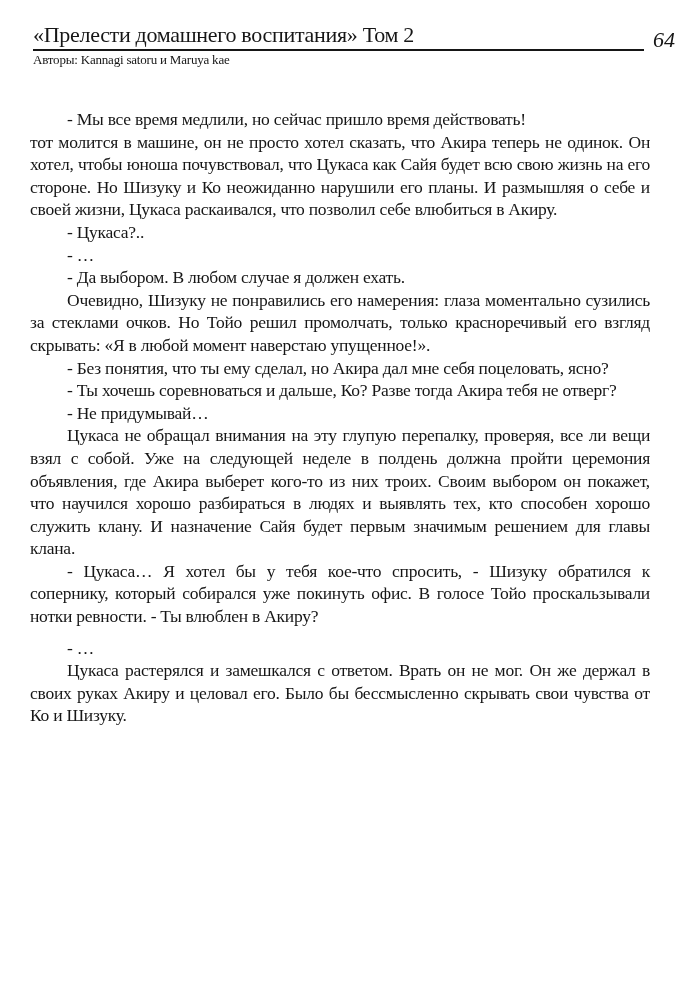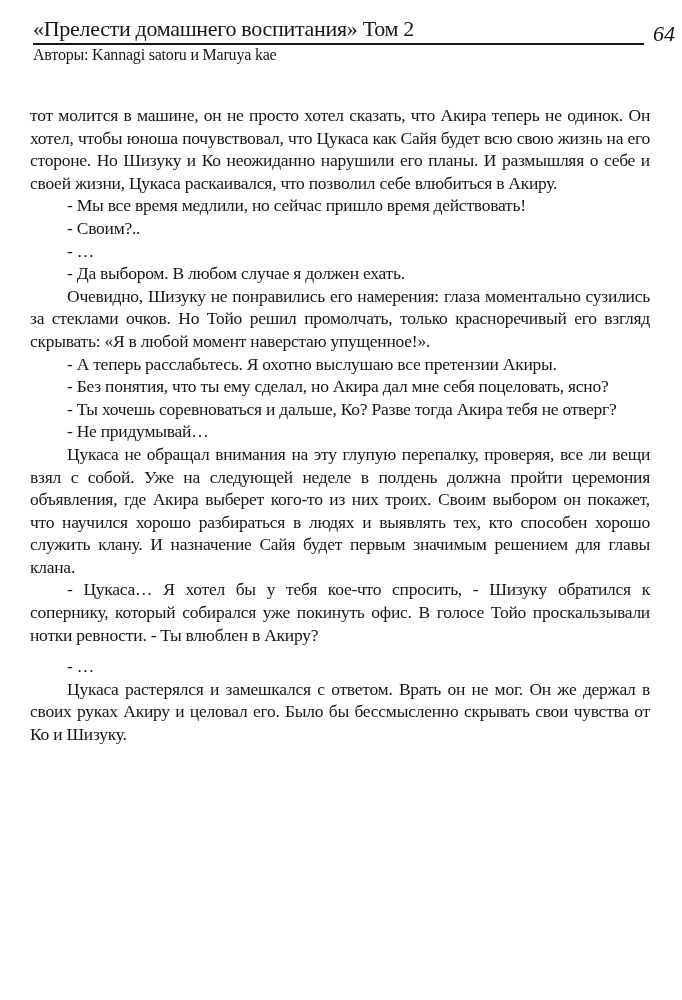--- a/index.html
+++ b/index.html
@@ -11,21 +11,21 @@
     position: relative;
     width: 682px;
     height: 1000px;
     background: #ffffff;
     color: #161616;
     font-family: "Liberation Serif", "DejaVu Serif", serif;
     overflow: hidden;
     box-sizing: border-box;
   }
   .header {
-    margin: 16px 7px 0 33px;
+    margin: 22px 7px 0 33px;
   }
   .header-row {
     display: flex;
     align-items: flex-end;
   }
   .title-wrap {
     flex: 1 1 auto;
     border-bottom: 2px solid #161616;
     padding-bottom: 1px;
   }
@@ -37,21 +37,21 @@
   .page-num {
     flex: 0 0 auto;
     font-size: 22px;
     padding-left: 9px;
     line-height: 1;
     font-style: italic;
   }
   .authors {
     margin-left: 0;
     margin-top: 1px;
-    font-size: 16px;
+    font-size: 13px;
     letter-spacing: -0.2px;
   }
   .body {
     margin: 40px 32px 0 30px;
     text-align: justify;
     font-size: 17.5px;
     line-height: 22.6px;
     letter-spacing: -0.25px;
   }
   .para {
@@ -74,34 +74,33 @@
       <div class="title-wrap">
         <span class="title">«Прелести домашнего воспитания» Том 2</span>
       </div>
       <span class="page-num">64</span>
     </div>
     <div class="authors">Авторы: Kannagi satoru и Maruya kae</div>
   </header>
 
   <main class="body">
 
+      <p class="para indent">- Мы все время медлили, но сейчас пришло время действовать!</p>
+
       <p class="para">тот молится в машине, он не просто хотел сказать, что Акира теперь не одинок. Он хотел, чтобы юноша почувствовал, что Цукаса как Сайя будет всю свою жизнь на его стороне. Но Шизуку и Ко неожиданно нарушили его планы. И размышляя о себе и своей жизни, Цукаса раскаивался, что позволил себе влюбиться в Акиру.</p>
 
-      <p class="para indent">- Мы все время медлили, но сейчас пришло время действовать!</p>
-
-      <p class="para indent">- Своим?..</p>
+      <p class="para indent">- Цукаса?..</p>
 
 
       <p class="para indent">- …</p>
 
       <p class="para indent">- Да выбором. В любом случае я должен ехать.</p>
 
       <p class="para indent">Очевидно, Шизуку не понравились его намерения: глаза моментально сузились за стеклами очков. Но Тойо решил промолчать, только красноречивый его взгляд скрывать: «Я в любой момент наверстаю упущенное!».</p>
 
-      <p class="para indent">- А теперь расслабьтесь. Я охотно выслушаю все претензии Акиры.</p>
 
       <p class="para indent">- Без понятия, что ты ему сделал, но Акира дал мне себя поцеловать, ясно?</p>
 
       <p class="para indent">- Ты хочешь соревноваться и дальше, Ко? Разве тогда Акира тебя не отверг?</p>
 
 
       <p class="para indent">- Не придумывай…</p>
 
       <p class="para indent">Цукаса не обращал внимания на эту глупую перепалку, проверяя, все ли вещи взял с собой. Уже на следующей неделе в полдень должна пройти церемония объявления, где Акира выберет кого-то из них троих. Своим выбором он покажет, что научился хорошо разбираться в людях и выявлять тех, кто способен хорошо служить клану. И назначение Сайя будет первым значимым решением для главы клана.</p>
 

